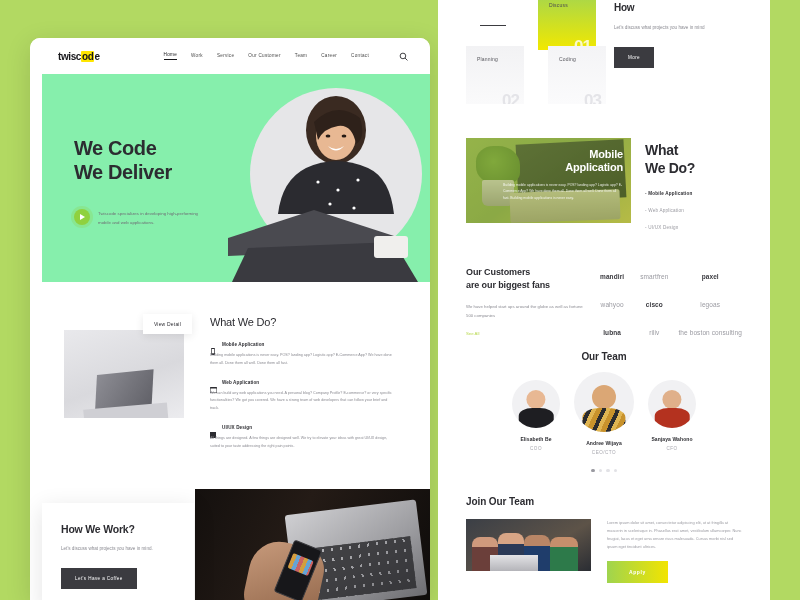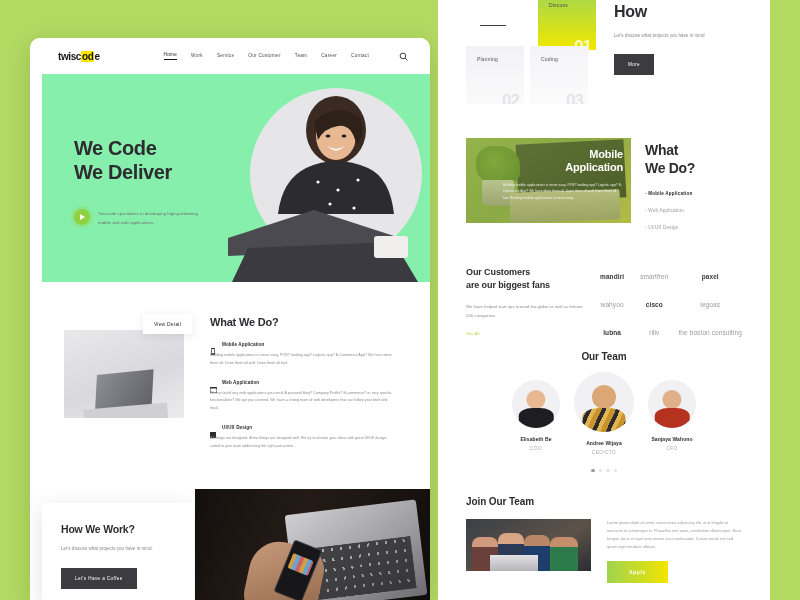--- a/index.html
+++ b/index.html
@@ -109,21 +109,21 @@
     background: #cfcfd4; transform: rotate(-5deg);
   }
   .view-detail {
     position: absolute; right: 0; top: 0;
     background: #fff; padding: 7px 11px;
     font-size: 5px; color: #2f2f35; letter-spacing: .2px;
     box-shadow: 0 2px 9px rgba(0,0,0,.09); cursor: pointer;
   }
   .lwwd-body { flex: 1 1 auto; padding-top: 2px; }
   .lwwd-title {
-    font-size: 11px; font-weight: bold; color: #2c2c31;
+    font-size: 11px; font-weight: normal; color: #2c2c31;
     letter-spacing: -.2px; margin-bottom: 13px;
   }
   .svc { margin-bottom: 11px; }
   .svc-head { display: flex; align-items: center; gap: 6px; margin-bottom: 4px; }
   .svc-ico { width: 6px; height: 7px; flex: 0 0 auto; }
   .svc-name { font-size: 4.6px; font-weight: bold; color: #2c2c31; letter-spacing: .1px; }
   .svc-desc { font-size: 3.7px; line-height: 2.1; color: #8b8b92; }
 
   
   .lhww { position: relative; margin-top: 28px; height: 145px; }
@@ -193,33 +193,33 @@
   }
   .card-01 {
     left: 72px; top: -8px; width: 58px; height: 58px;
     background: linear-gradient(180deg,#a3d64f 0%,#f2e800 100%);
   }
   .card-02 {
     left: 0; top: 46px; width: 58px; height: 58px;
     background: linear-gradient(180deg,#f2f2f4 0%,#fafafb 100%);
   }
   .card-03 {
-    left: 64px; top: 46px; width: 58px; height: 58px;
+    left: 82px; top: 46px; width: 58px; height: 58px;
     background: linear-gradient(180deg,#f4f4f6 0%,#fbfbfc 100%);
   }
   .step-label { font-size: 5px; color: #4b4b50; letter-spacing: .2px; }
   .card-02 .step-label, .card-03 .step-label { color: #58585e; }
   .step-num {
     position: absolute; right: 5px; bottom: -7px;
     font-size: 17px; font-weight: bold; letter-spacing: -1px;
   }
   .card-01 .step-num { color: rgba(255,255,255,.78); }
   .card-02 .step-num, .card-03 .step-num { color: #e4e4e8; }
   .hww-right { position: absolute; left: 148px; top: 2px; width: 150px; }
-  .hww-h { font-size: 16px; font-weight: bold; color: #2c2c31; line-height: 1.24; letter-spacing: -.3px; }
+  .hww-h { font-size: 10px; font-weight: bold; color: #2c2c31; line-height: 1.24; letter-spacing: -.3px; }
   .hww-p { font-size: 4.6px; line-height: 2.05; color: #8b8b92; margin-top: 9px; }
 
   
   .cust { display: flex; gap: 10px; margin-top: 24px; }
   .cust-left { width: 118px; flex: 0 0 auto; }
   .cust-h { font-size: 9px; font-weight: bold; color: #2c2c31; line-height: 1.42; letter-spacing: -.1px; }
   .cust-p { font-size: 4.3px; line-height: 2.1; color: #8b8b92; margin-top: 10px; }
   .see-all { font-size: 4.3px; color: #b9d94f; margin-top: 11px; cursor: pointer; display: inline-block; }
   .logo-grid {
     flex: 1 1 auto; display: grid;

